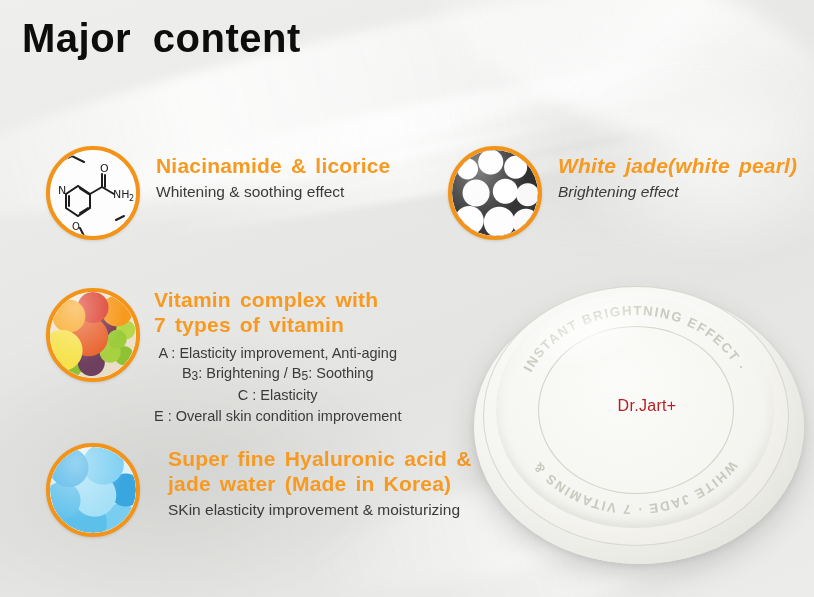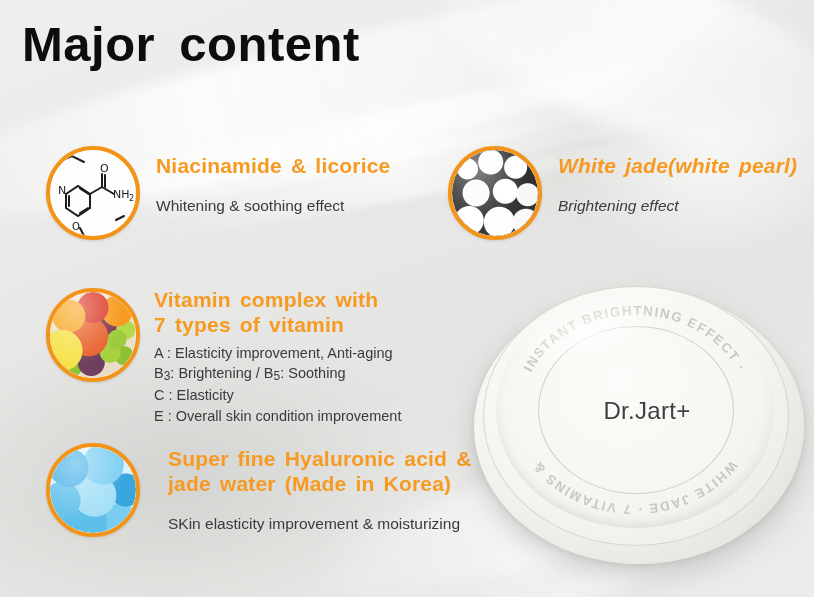--- a/index.html
+++ b/index.html
@@ -37,35 +37,35 @@
       filter:blur(10px);}
   .s8{width:380px;height:70px;left:420px;top:520px;
       background:linear-gradient(90deg,rgba(255,255,255,0),rgba(255,255,255,.6),rgba(255,255,255,0));
       transform:rotate(-18deg);filter:blur(6px);}
   .shade1{position:absolute;width:500px;height:300px;left:-80px;top:330px;
       background:radial-gradient(ellipse at center,rgba(190,190,188,.45),rgba(190,190,188,0) 70%);filter:blur(14px);}
   .shade2{position:absolute;width:420px;height:240px;left:380px;top:0px;
       background:radial-gradient(ellipse at center,rgba(200,200,198,.35),rgba(200,200,198,0) 70%);filter:blur(14px);}
 
   
-  #title{position:absolute;left:22px;top:16px;font-size:49px;font-weight:600;
+  #title{position:absolute;left:22px;top:16px;font-size:40px;font-weight:600;
     color:#0d0d0d;letter-spacing:.5px;word-spacing:10px;text-align:center;}
 
   
   .feature{position:absolute;display:flex;align-items:flex-start;}
   .icon-ring{width:86px;height:86px;border-radius:50%;flex:0 0 86px;
     border:4px solid #f39419;overflow:hidden;position:relative;
     box-shadow:0 1px 3px rgba(0,0,0,.12);background:#fff;}
   .icon-inner{position:absolute;inset:0;border-radius:50%;overflow:hidden;}
   .ftext{margin-left:16px;padding-top:8px;}
   .fhead{color:#f79a22;font-size:21px;font-weight:700;line-height:1.18;
     letter-spacing:.2px;word-spacing:3px;white-space:nowrap;}
-  .fsub{color:#3b3b3b;font-size:15.5px;line-height:1.34;margin-top:17px;}
+  .fsub{color:#3b3b3b;font-size:15.5px;line-height:1.34;margin-top:3px;}
   .vlist{color:#3b3b3b;font-size:14.5px;line-height:1.42;margin-top:5px;}
-  .vlist div{white-space:nowrap;}
+  .vlist div{white-space:nowrap;text-align:center;}
   .sub-n{font-size:12px;vertical-align:-2px;}
 
   
   #f1{left:46px;top:146px;}
   #f2{left:448px;top:146px;font-style:italic;}
   #f3{left:46px;top:288px;}
   #f3 .ftext{padding-top:0;margin-left:14px;}
   #f4{left:46px;top:443px;gap:12px;}
   #f4 .ftext{padding-top:4px;}
 
@@ -119,21 +119,21 @@
   .jar-lid{position:absolute;left:22px;top:8px;width:278px;height:236px;border-radius:50%;
     background:radial-gradient(ellipse at 40% 28%,#fbfbf9 0%,#f5f5f2 60%,#eeeee9 100%);
     box-shadow:inset 0 -4px 10px rgba(205,205,198,.55),inset 0 3px 7px rgba(255,255,255,.9);}
   .jar-inner{position:absolute;left:64px;top:42px;width:194px;height:166px;border-radius:50%;
     border:1px solid rgba(196,198,186,.75);
     background:radial-gradient(ellipse at 42% 32%,#fbfbf9,#f4f4f0);}
   .emboss-svg{position:absolute;left:22px;top:8px;width:278px;height:236px;overflow:visible;}
   .emboss-txt{font-family:"Liberation Sans",sans-serif;font-size:13.2px;
     letter-spacing:1.6px;fill:#c9cabe;font-weight:600;}
   .brand{position:absolute;left:16px;right:0;top:113px;text-align:center;
-    font-size:24px;color:#404040;letter-spacing:.3px;
+    font-size:16px;color:#b91c1c;letter-spacing:.3px;
     text-shadow:0 1px 0 rgba(255,255,255,.95);}
   .jar-gloss{position:absolute;left:40px;top:16px;width:150px;height:62px;border-radius:50%;
     background:radial-gradient(ellipse at center,rgba(255,255,255,.85),rgba(255,255,255,0) 70%);
     transform:rotate(-18deg);filter:blur(4px);}
 </style>
 </head>
 <body>
 
 <div id="bg">
   <div class="shade1"></div>

